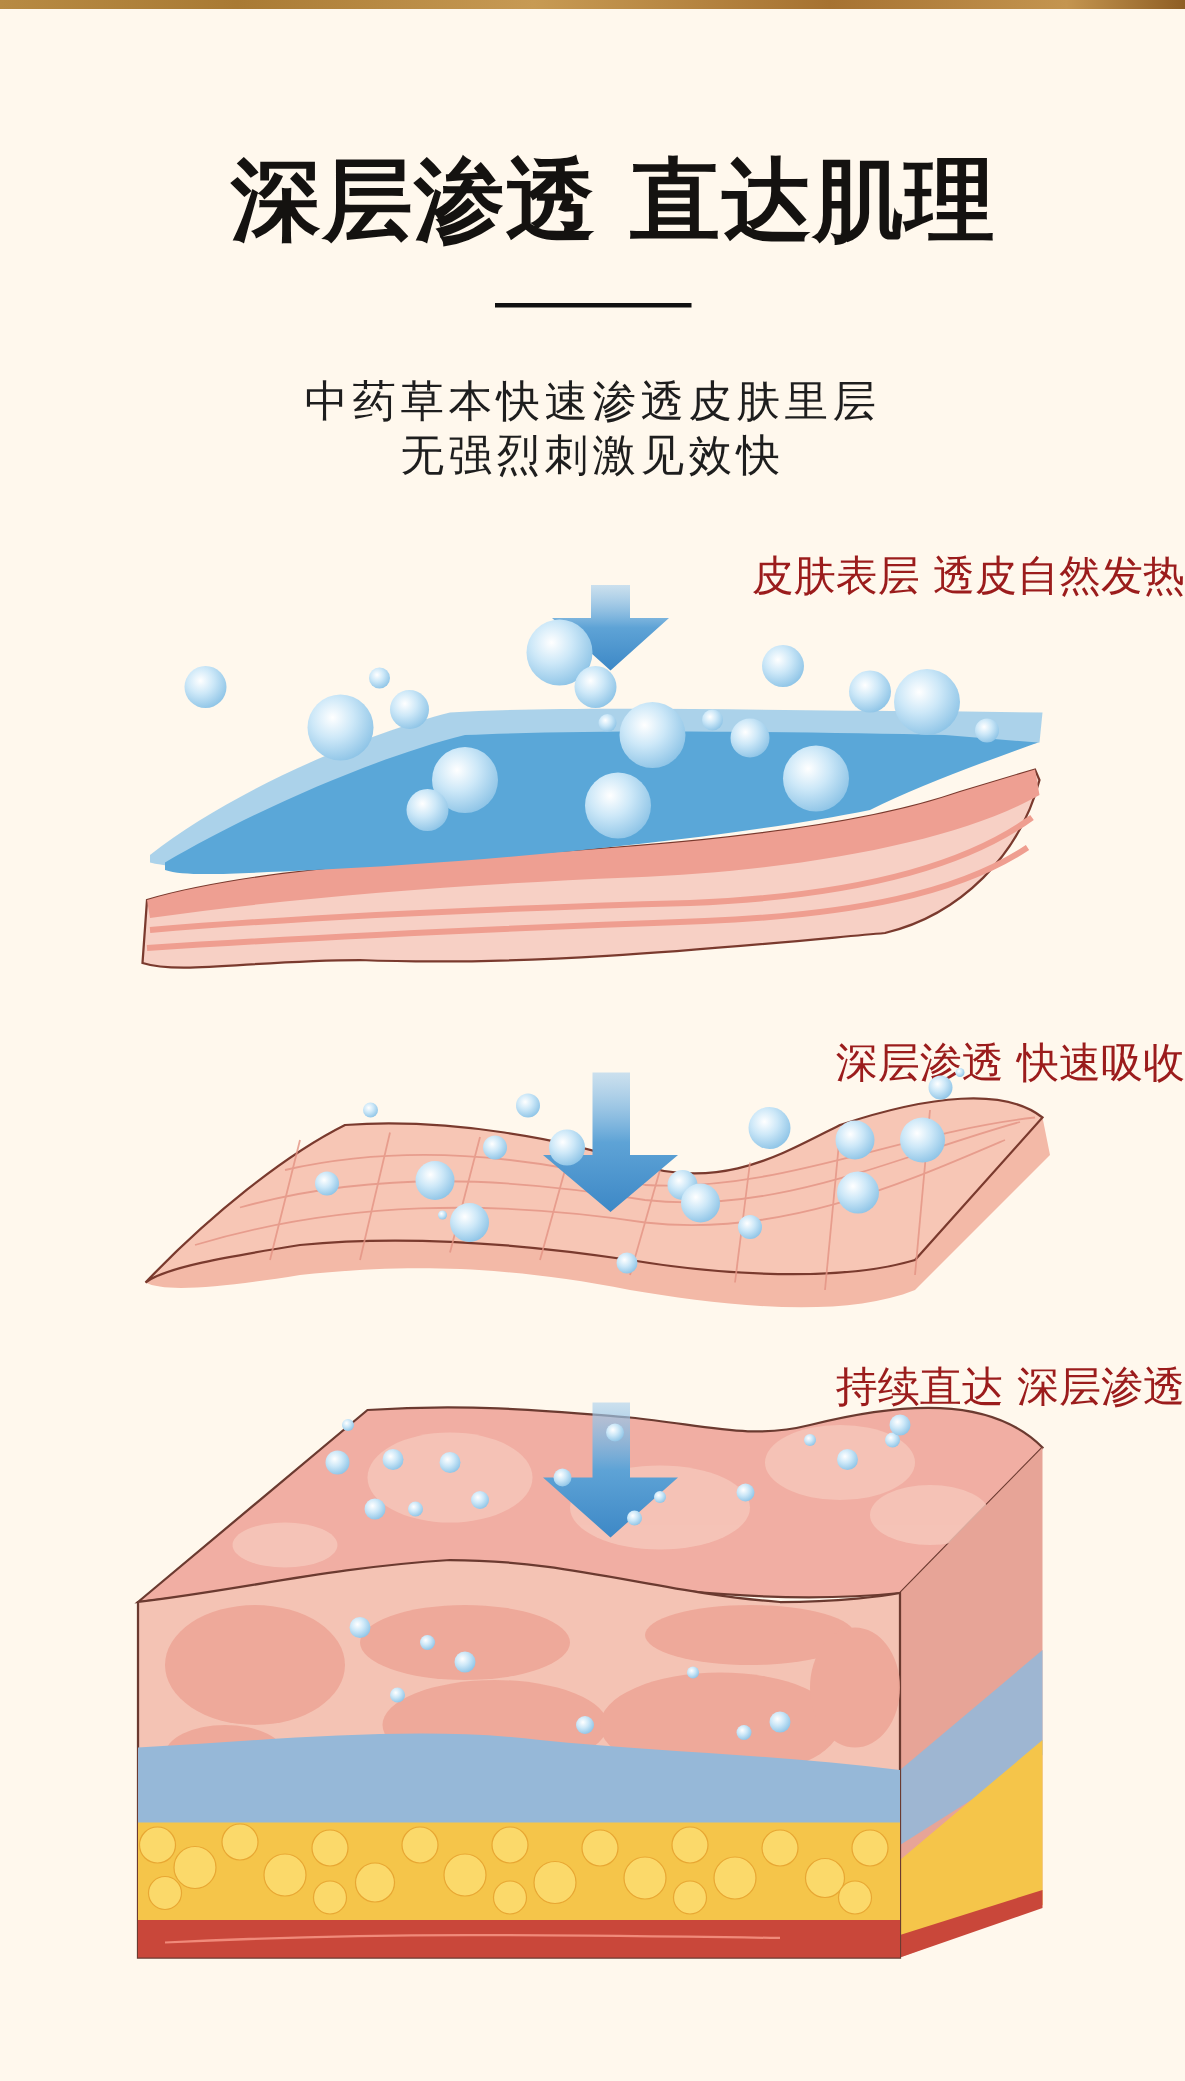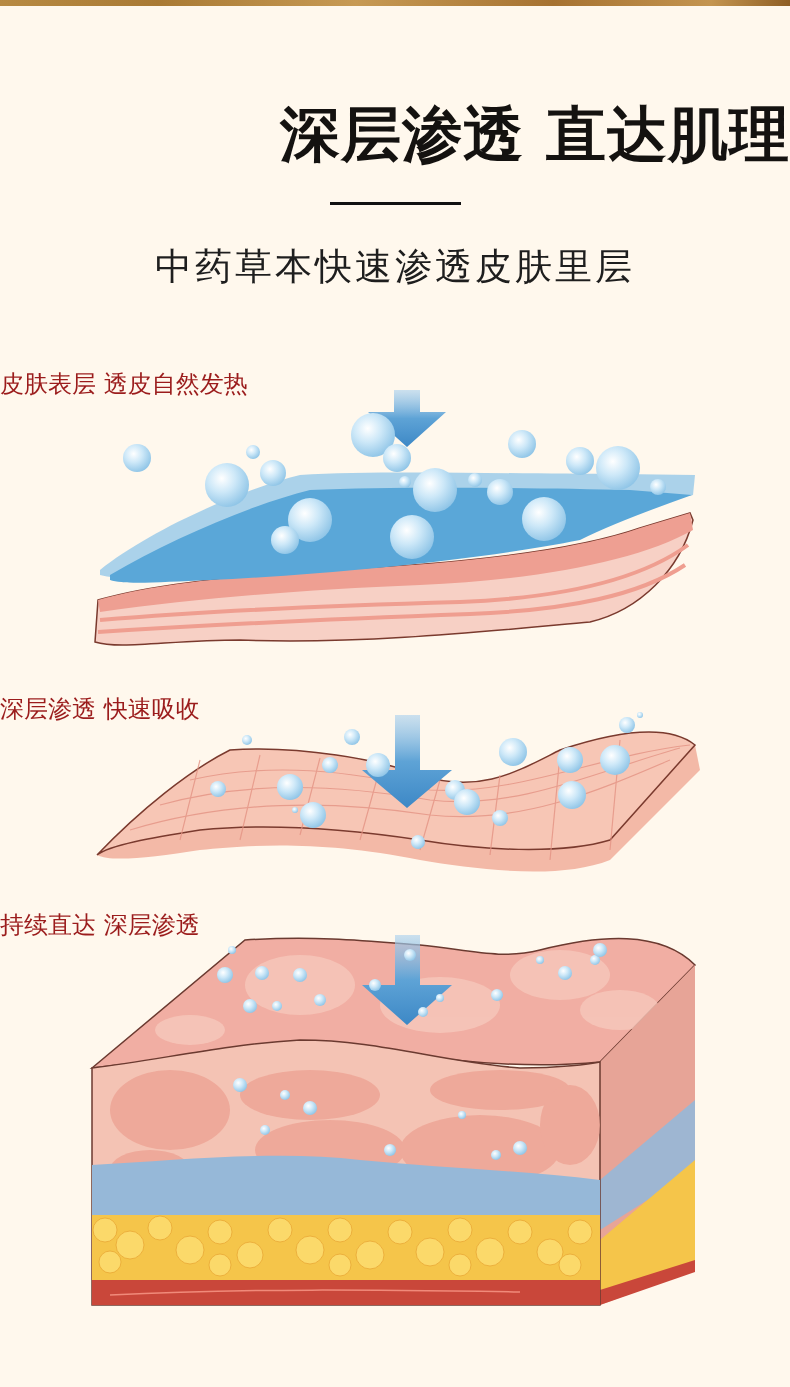--- a/index.html
+++ b/index.html
@@ -8,49 +8,50 @@
     background: #fff8ed;
     font-family: "DejaVu Sans", "Liberation Sans", sans-serif;
     position: relative;
   }
   .wood-bar {
     position: absolute; left: 0; top: 0; width: 790px; height: 6px;
     background: linear-gradient(90deg, #b78a43 0%, #a97a34 20%, #c79a54 45%, #a67231 70%, #c49550 90%, #8e5e24 100%);
   }
   .title {
     position: absolute; left: 0; top: 96px; width: 790px;
-    text-align: right;
+    text-align: center;
     font-family: "DejaVu Serif", "Liberation Serif", serif;
     font-weight: bold; font-size: 60px; color: #141210;
     letter-spacing: 1px; line-height: 76px; padding-left: 28px;
   }
   .divider {
     position: absolute; left: 330px; top: 202px; width: 131px; height: 3px;
     background: #111;
   }
   .subtitle {
     position: absolute; left: 0; top: 249px; width: 790px;
-    text-align: center; font-size: 37px; color: #1e1e1e;
+    text-align: center; font-size: 29px; color: #1e1e1e;
     letter-spacing: 3px; line-height: 36px;
   }
   .label {
-    position: absolute; left: 0; width: 790px; text-align: left;
-    font-size: 24px; color: #9b1c1c; line-height: 26px;
+    position: absolute; left: 0; width: 790px; text-align: right;
+    font-size: 28px; color: #9b1c1c; line-height: 26px;
   }
   .illus { position: absolute; left: 0; width: 790px; }
 </style>
 </head>
 <body>
 
 <div class="wood-bar"></div>
 
 <h1 class="title">深层渗透 直达肌理</h1>
 <div class="divider"></div>
 <div class="subtitle">
   <div>中药草本快速渗透皮肤里层</div>
+  <div>无强烈刺激见效快</div>
 </div>
 
 <div class="label" style="top:371px">皮肤表层 透皮自然发热</div>
 <svg class="illus" style="top:380px" width="790" height="290" viewBox="0 380 790 290">
   <defs>
     <radialGradient id="bub" cx="0.38" cy="0.35" r="0.7">
       <stop offset="0" stop-color="#ffffff"></stop>
       <stop offset="0.45" stop-color="#cde8f8"></stop>
       <stop offset="1" stop-color="#8cc3e6"></stop>
     </radialGradient>

